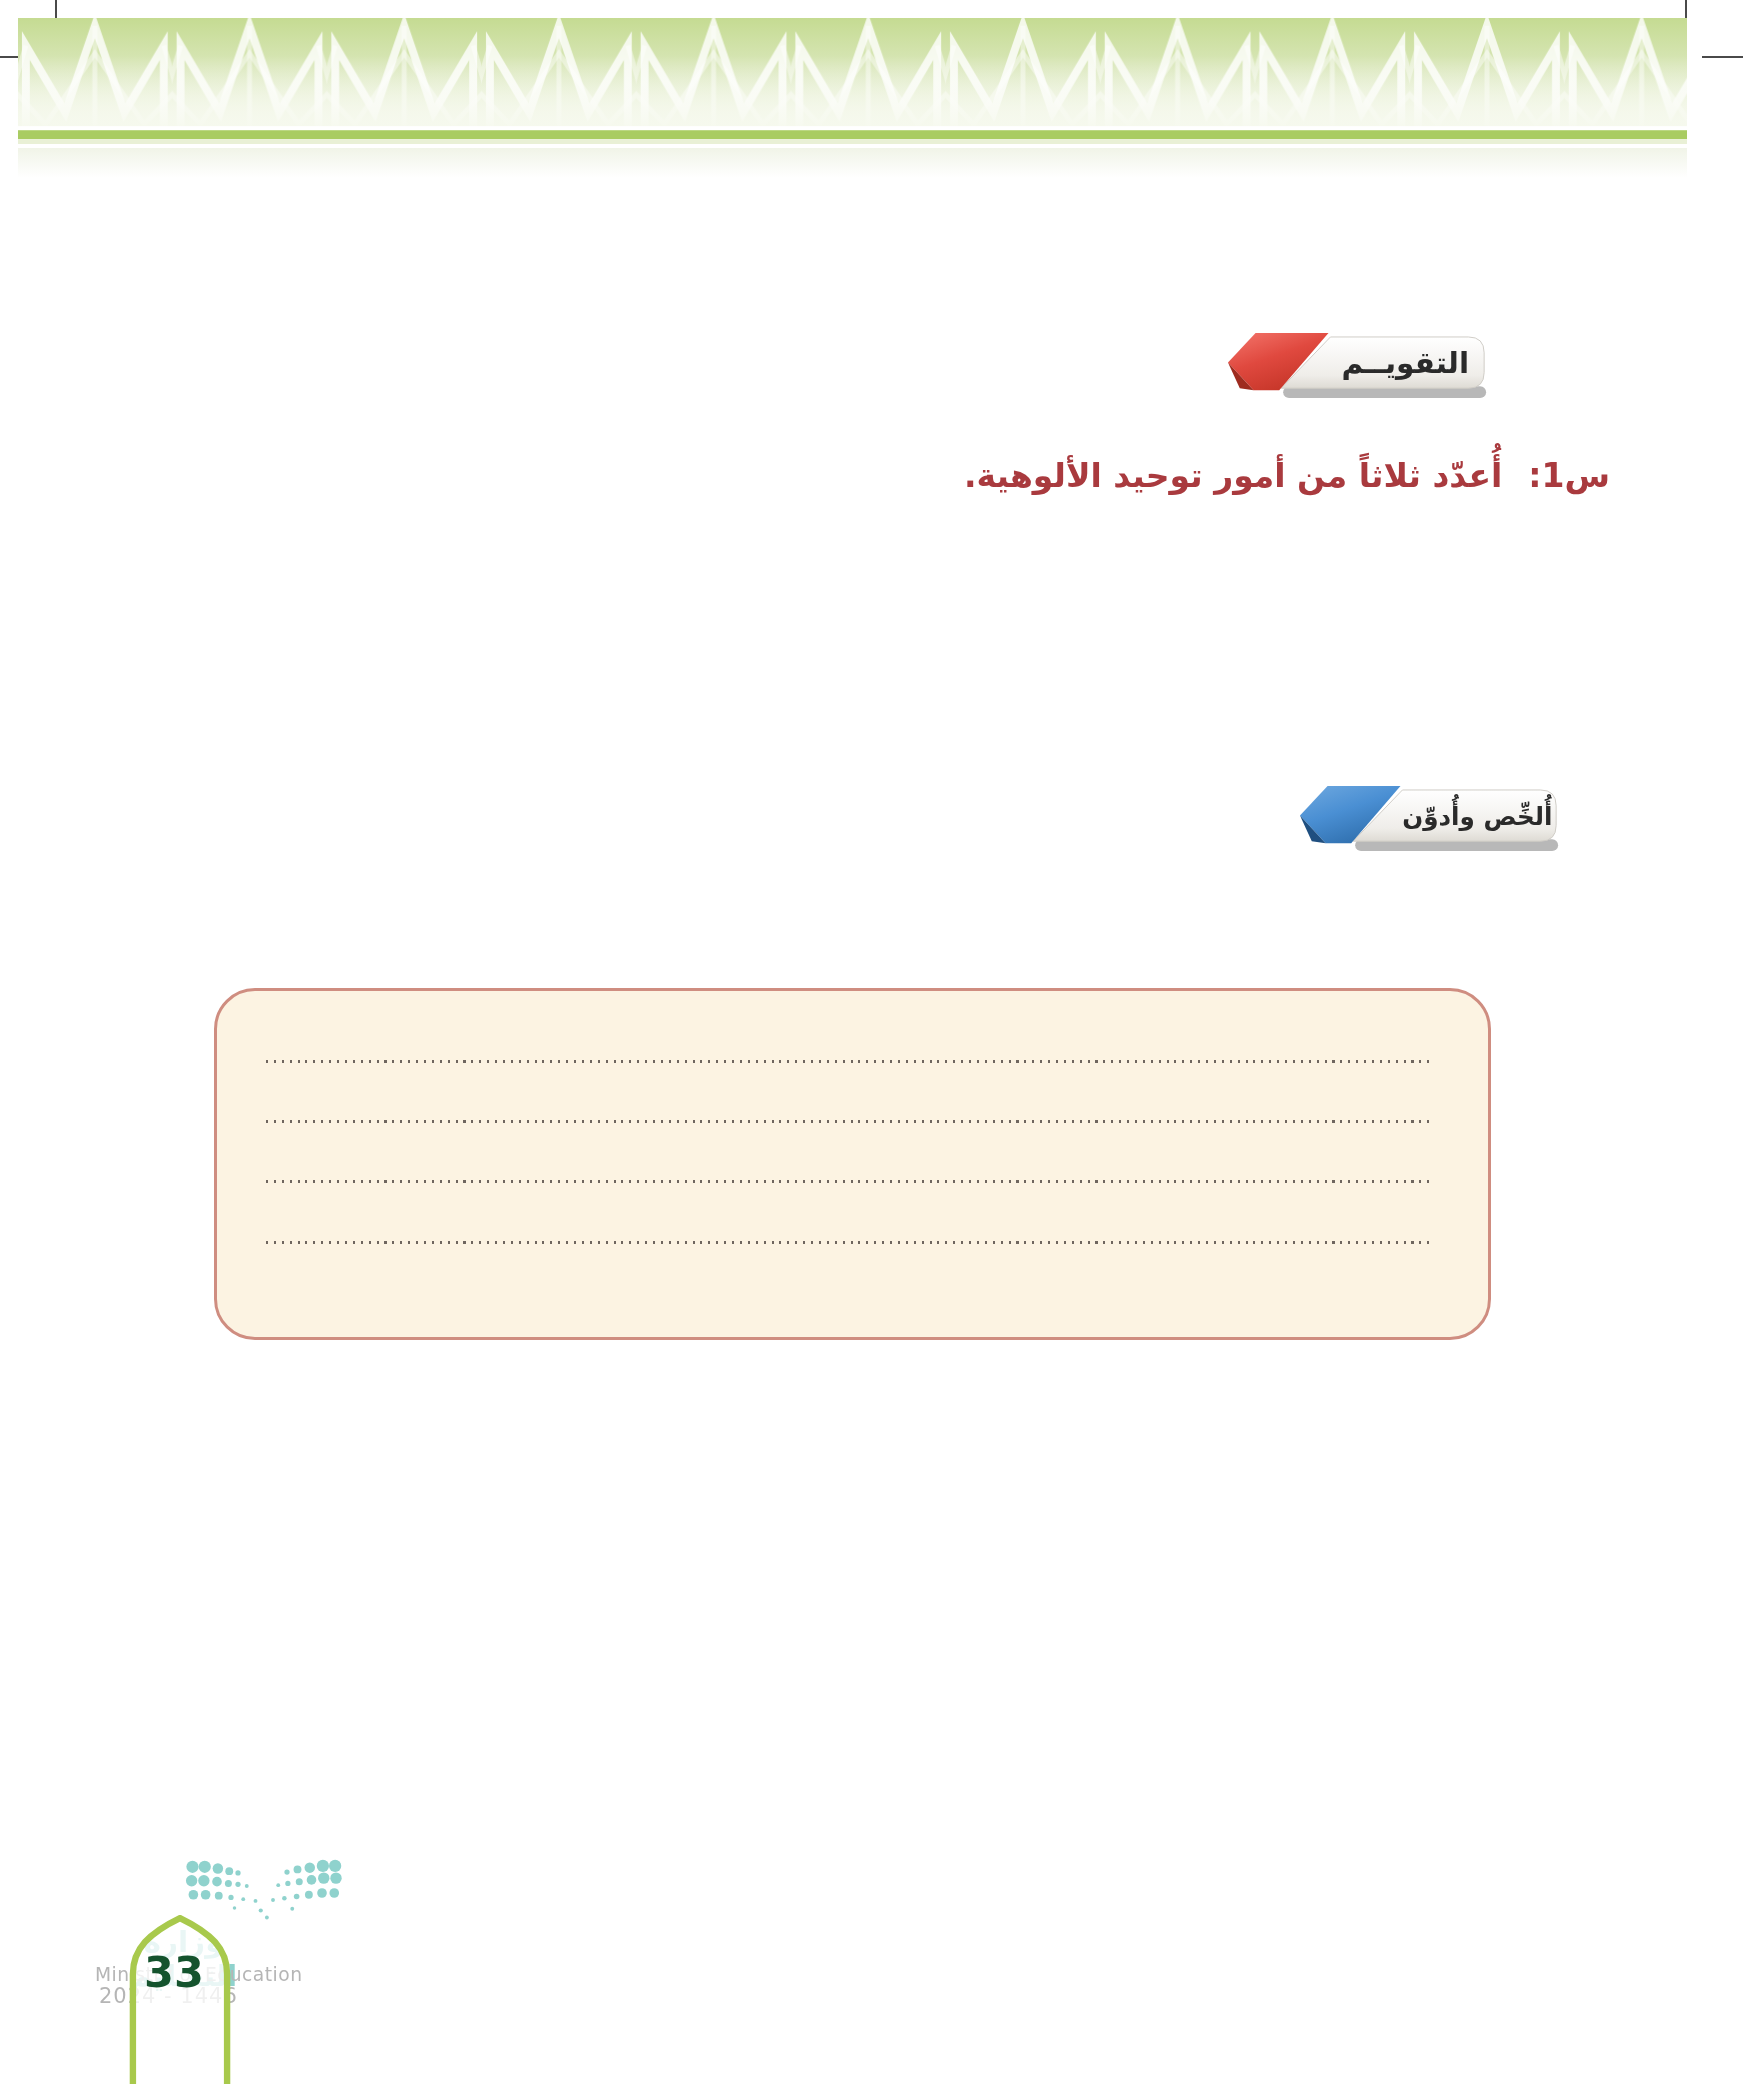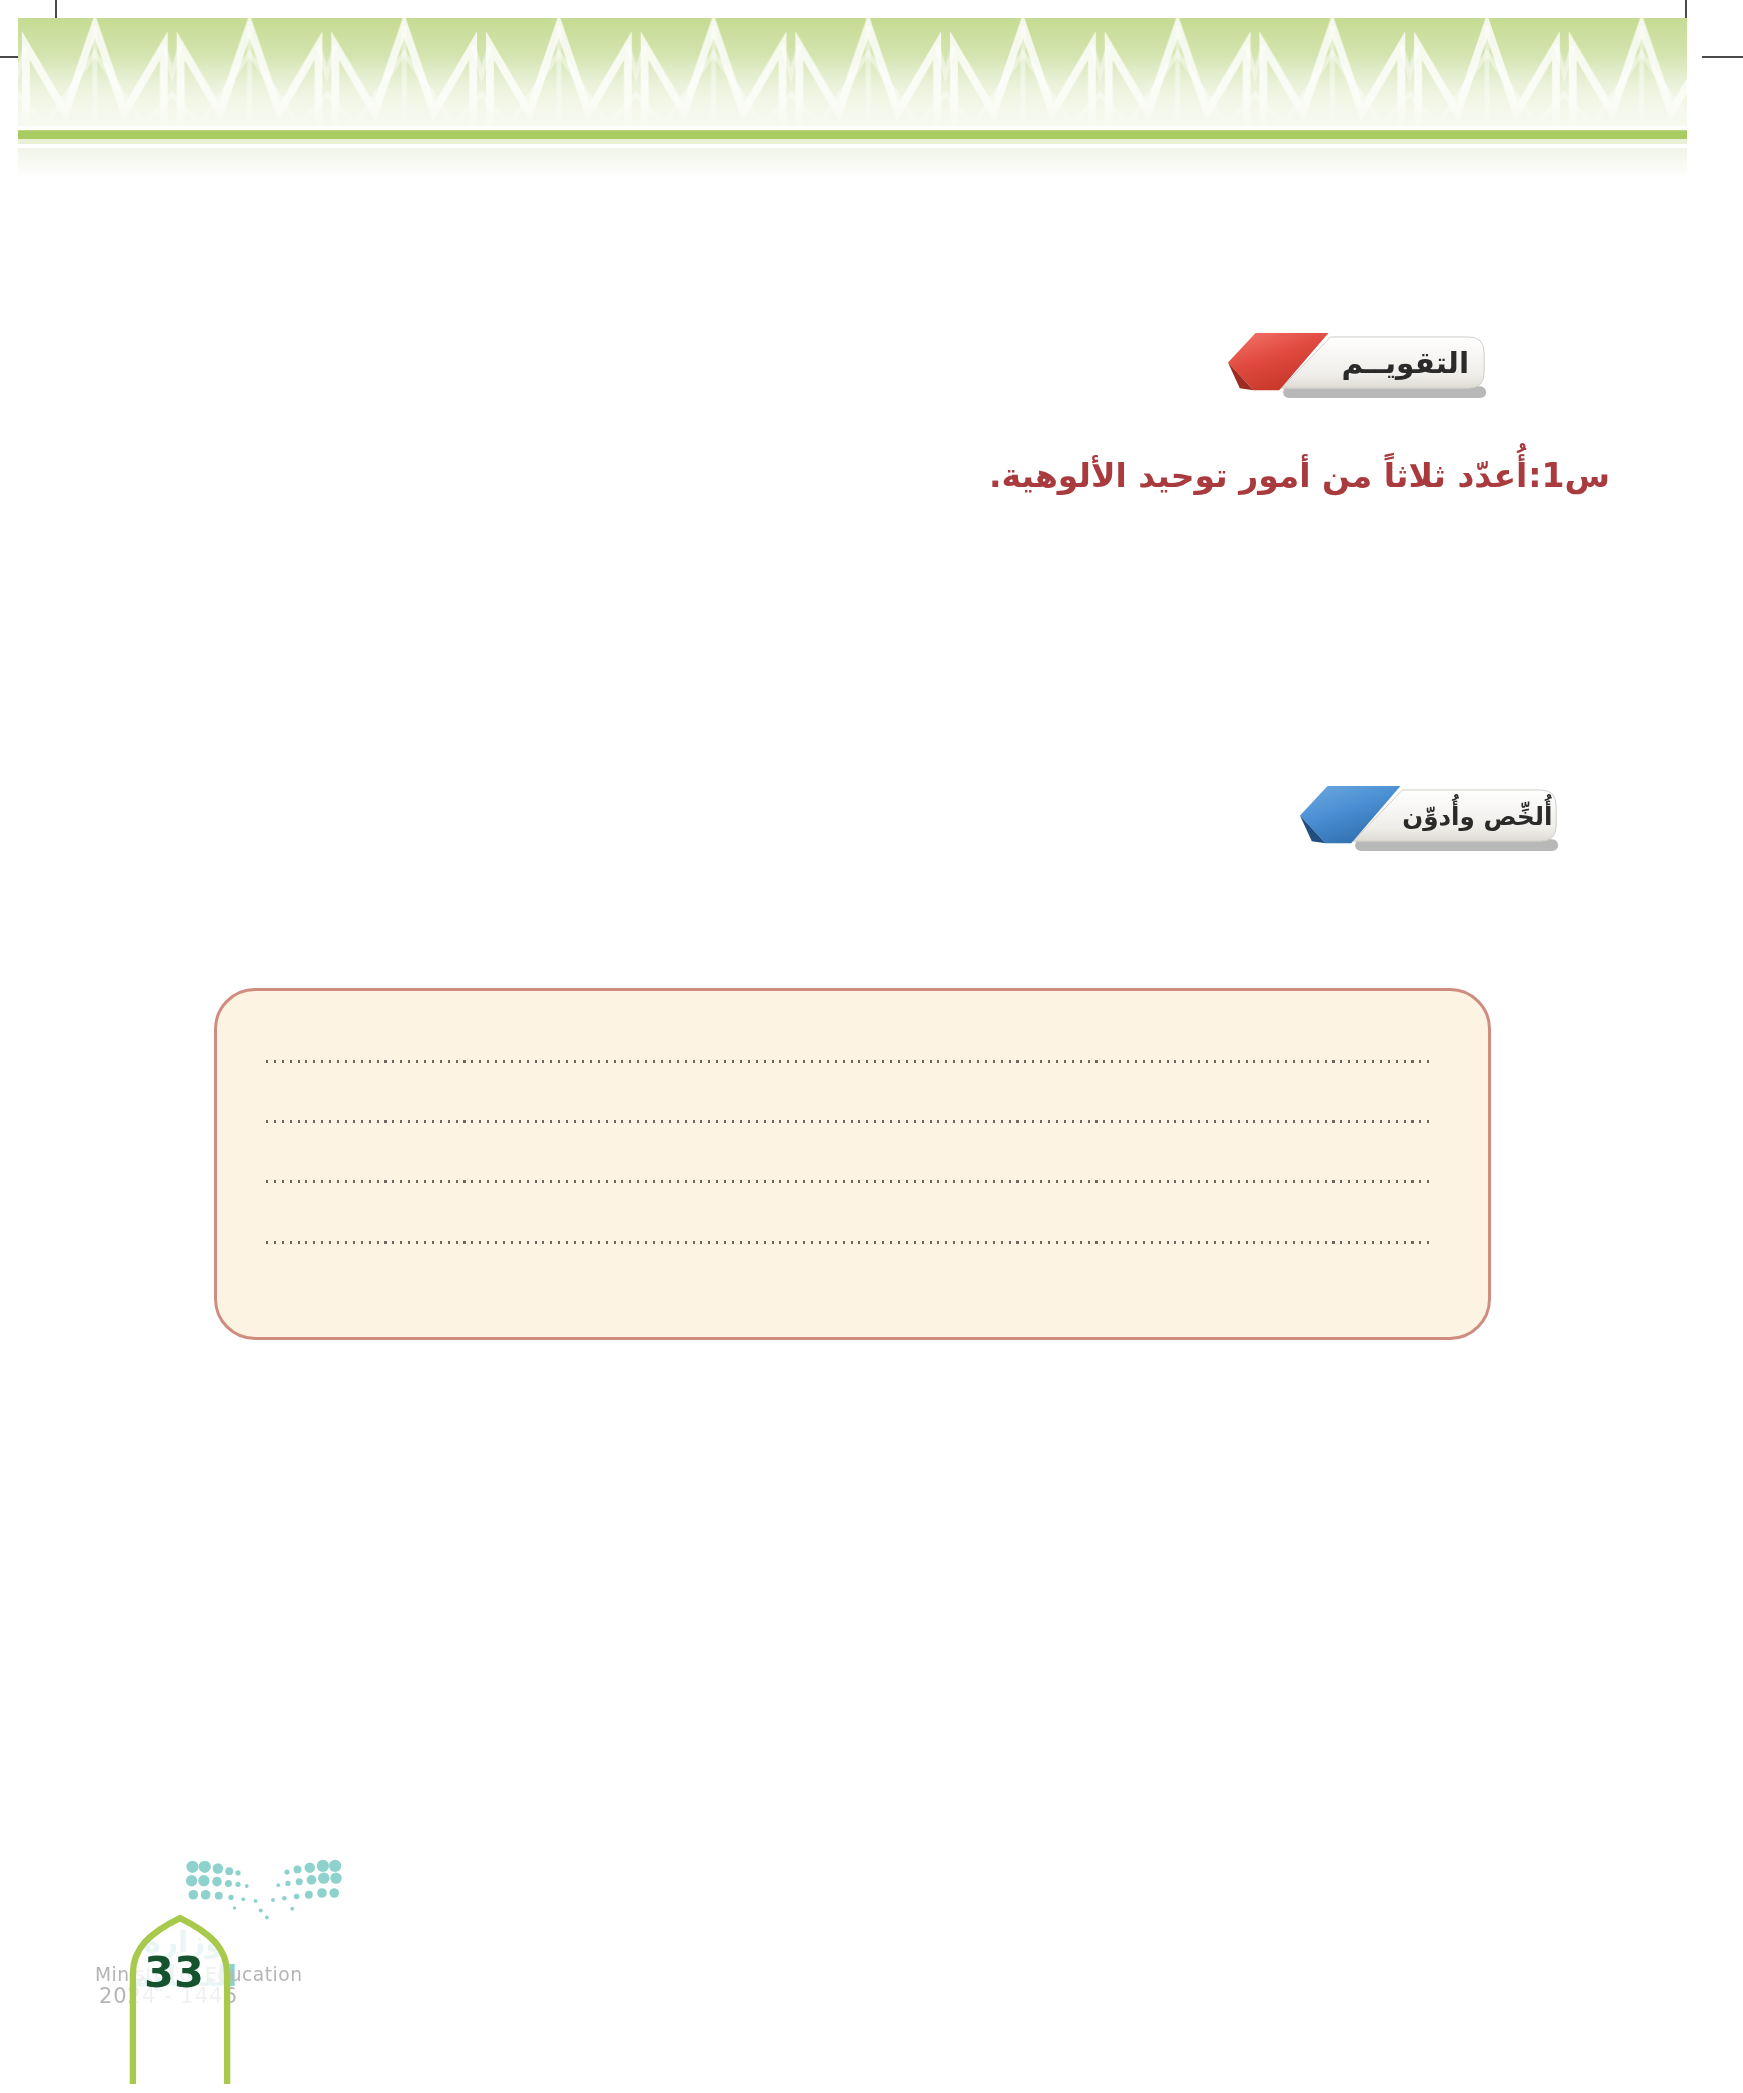--- a/index.html
+++ b/index.html
@@ -20,21 +20,21 @@
     background:linear-gradient(#e9eedb,rgba(255,255,255,0));opacity:.65;}
   
   .banner{position:absolute;width:268px;height:71px;}
   .banner.eval{left:1226px;top:333px;}
   .banner.summ{left:1298px;top:786px;}
   
   .qline{position:absolute;direction:rtl;text-align:right;white-space:nowrap;
     color:#a93a3e;font-weight:bold;font-size:33px;line-height:1.3;}
   .q1{top:455px;right:172px;}
   .q2{top:520px;right:172px;}
-  .qlabel{margin-left:1px;}
+  .qlabel{margin-left:26px;}
   .prompt{position:absolute;direction:rtl;white-space:nowrap;top:894px;right:310px;
     color:#a93a3e;font-weight:bold;font-size:34px;}
   
   .notes-box{position:absolute;left:214px;top:988px;width:1277px;height:352px;
     background:#fcf3e2;border:3px solid #cf8d80;border-radius:41px;box-sizing:border-box;}
   .wline{position:absolute;left:49px;right:57px;height:3px;
     background:repeating-linear-gradient(90deg,#6f665f 0 2px,rgba(0,0,0,0) 2px 7.9px);}
   .wline.l1{top:69px;} .wline.l2{top:129px;} .wline.l3{top:189px;} .wline.l4{top:250px;}
   
   .logo-dots{position:absolute;left:178px;top:1858px;width:169px;height:63px;}

